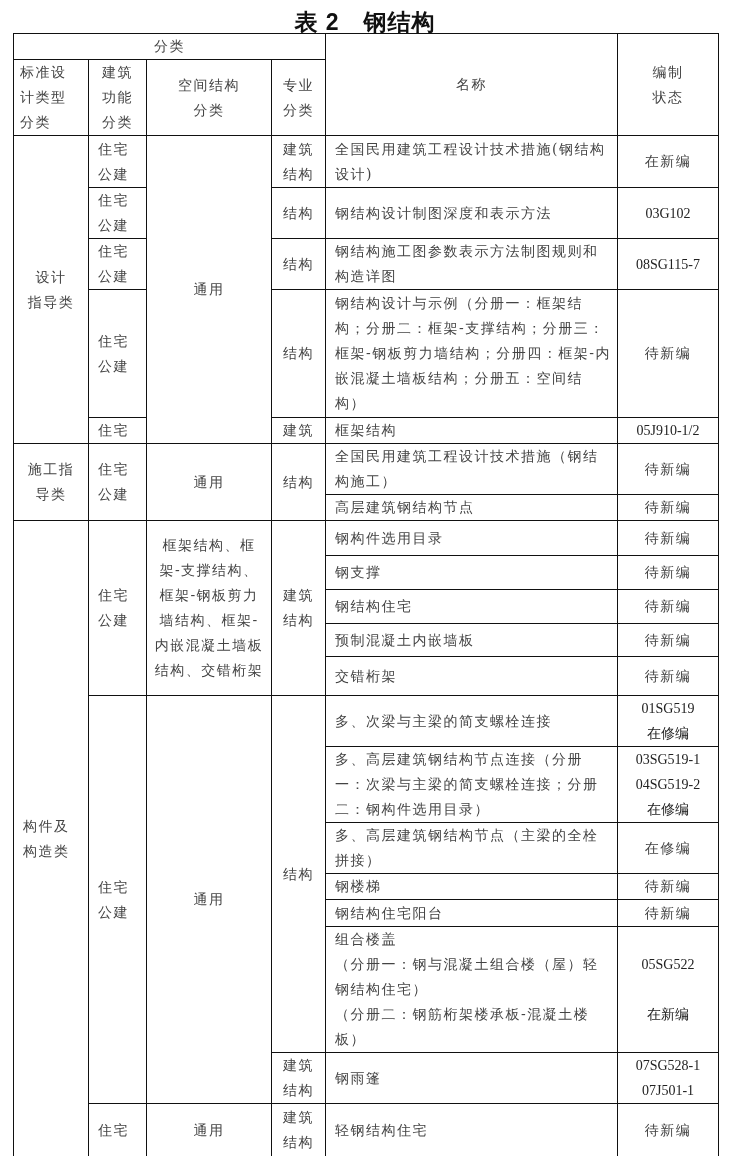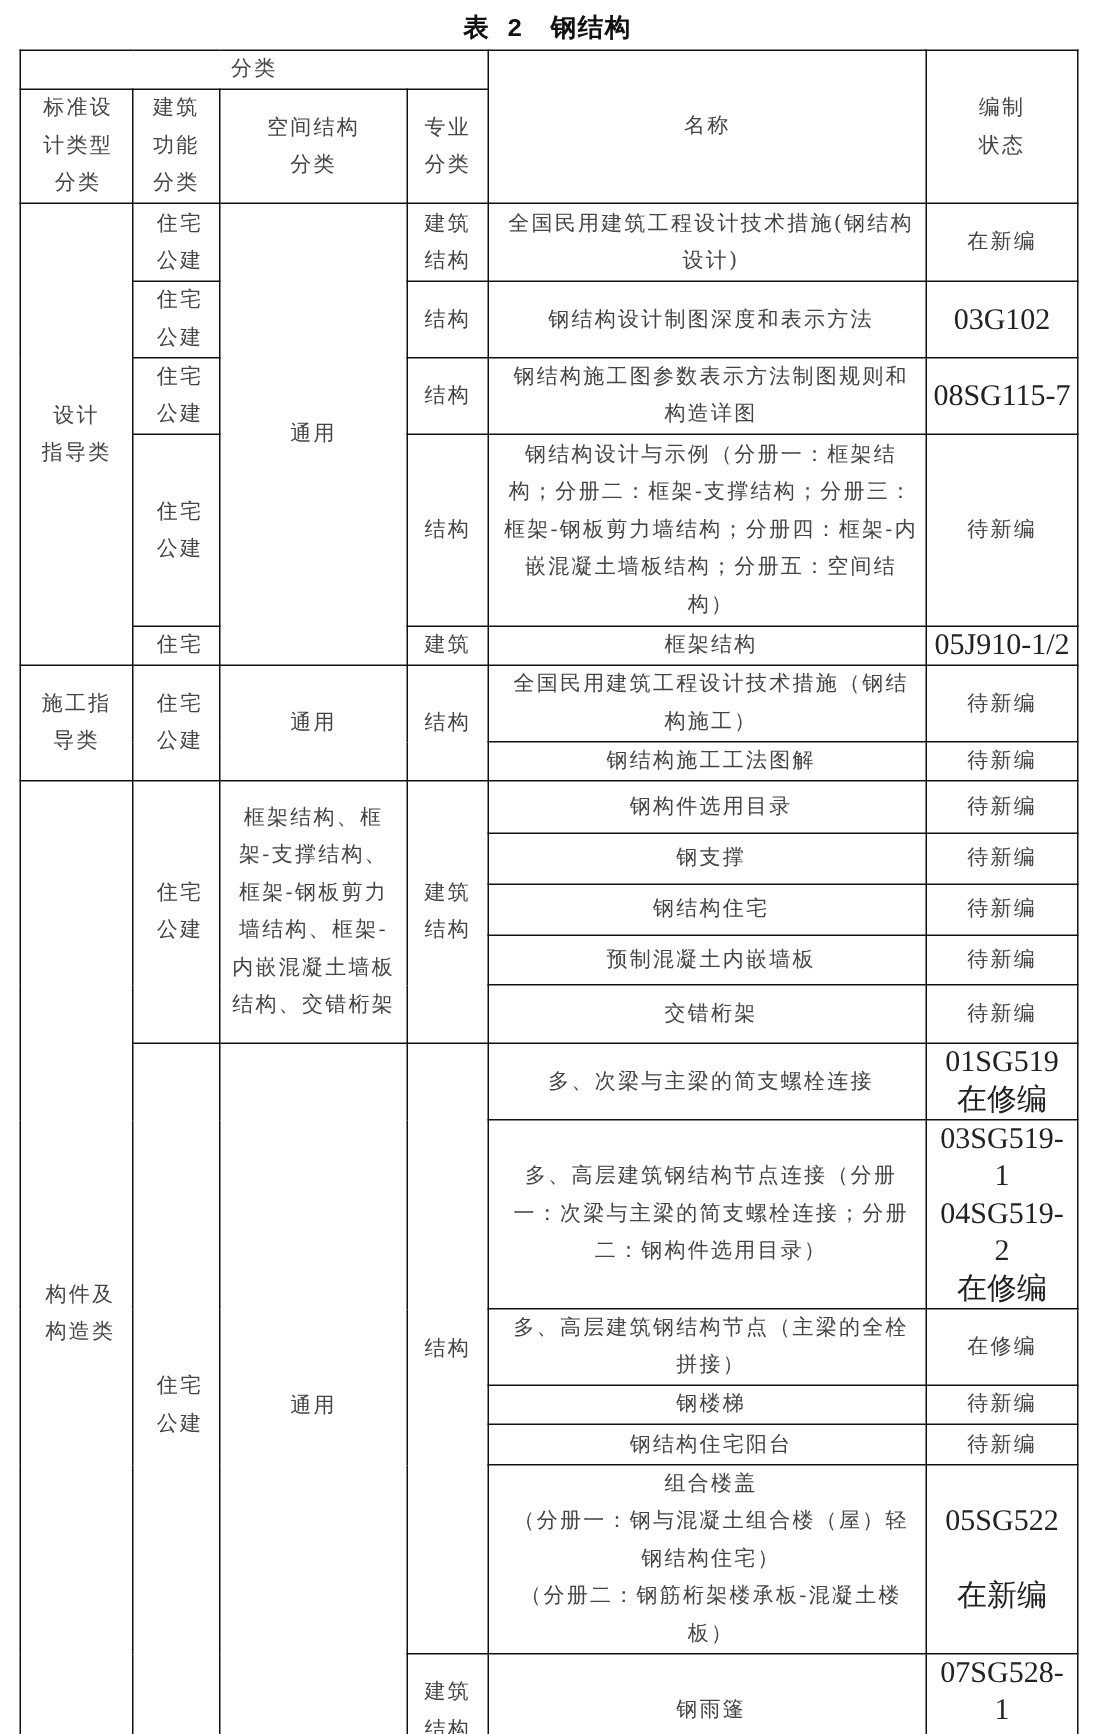--- a/index.html
+++ b/index.html
@@ -1,28 +1,28 @@
 <!DOCTYPE html>
 <html><head>
 <meta charset="utf-8">
 <style>
   html, body { margin: 0; padding: 0; background: #ffffff; }
   body { width: 730px; height: 1156px; position: relative; overflow: hidden;
          font-family: "DejaVu Serif", "Liberation Serif", serif; color: #333; }
   .title { position: absolute; top: 7px; left: 0; width: 730px; text-align: center;
-           font-family: Liberation Mono, monospace; font-weight: bold;
-           font-size: 17px; color: #111; letter-spacing: 1px; }
+           font-family: Liberation Sans, sans-serif; font-weight: bold;
+           font-size: 23px; color: #111; letter-spacing: 1px; }
   table { position: absolute; top: 33px; left: 13px; border-collapse: collapse;
           table-layout: fixed; width: 705px; }
   td { border: 1px solid #111; font-size: 14px; line-height: 25px; padding: 0 4px;
        vertical-align: middle; color: #444; letter-spacing: 1.5px; overflow: hidden; }
   td.c { text-align: center; }
-  td.l { text-align: center; padding-left: 9px; }
+  td.l { text-align: left; padding-left: 9px; }
   td.code { text-align: center; font-family: "Liberation Serif", "DejaVu Serif", serif;
-            color: #222; letter-spacing: 0; font-size: 20px; }
+            color: #222; letter-spacing: 0; font-size: 14px; }
   .ml { white-space: pre-line; }
 </style>
 </head>
 <body>
 
 <div class="title">表 2　钢结构</div>
 
 <table>
   <colgroup>
     <col style="width:75px">
@@ -95,21 +95,21 @@
     <td class="c ml" rowspan="2">施工指
 导类</td>
     <td class="l ml" rowspan="2">住宅
 公建</td>
     <td class="c" rowspan="2">通用</td>
     <td class="c" rowspan="2">结构</td>
     <td class="l">全国民用建筑工程设计技术措施（钢结构施工）</td>
     <td class="c">待新编</td>
   </tr>
   <tr style="height:26px">
-    <td class="l">钢结构施工工法图解</td>
+    <td class="l">高层建筑钢结构节点</td>
     <td class="c">待新编</td>
   </tr>
 
   <tr style="height:35px">
     <td class="l ml" rowspan="14">构件及
 构造类</td>
     <td class="l ml" rowspan="5">住宅
 公建</td>
     <td class="c" rowspan="5" style="padding:12px 6px">框架结构、框架-支撑结构、框架-钢板剪力墙结构、框架-内嵌混凝土墙板结构、交错桁架</td>
     <td class="c ml" rowspan="5">建筑

